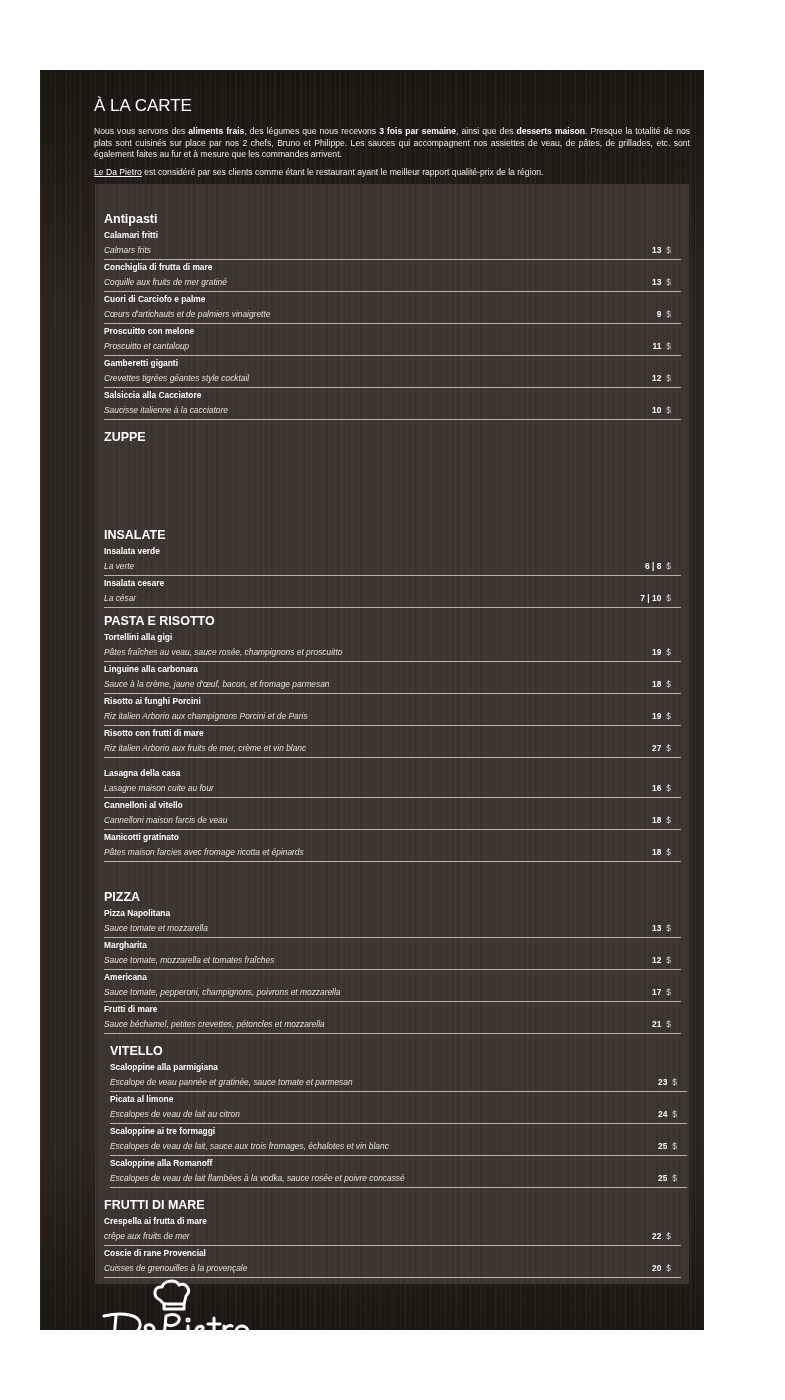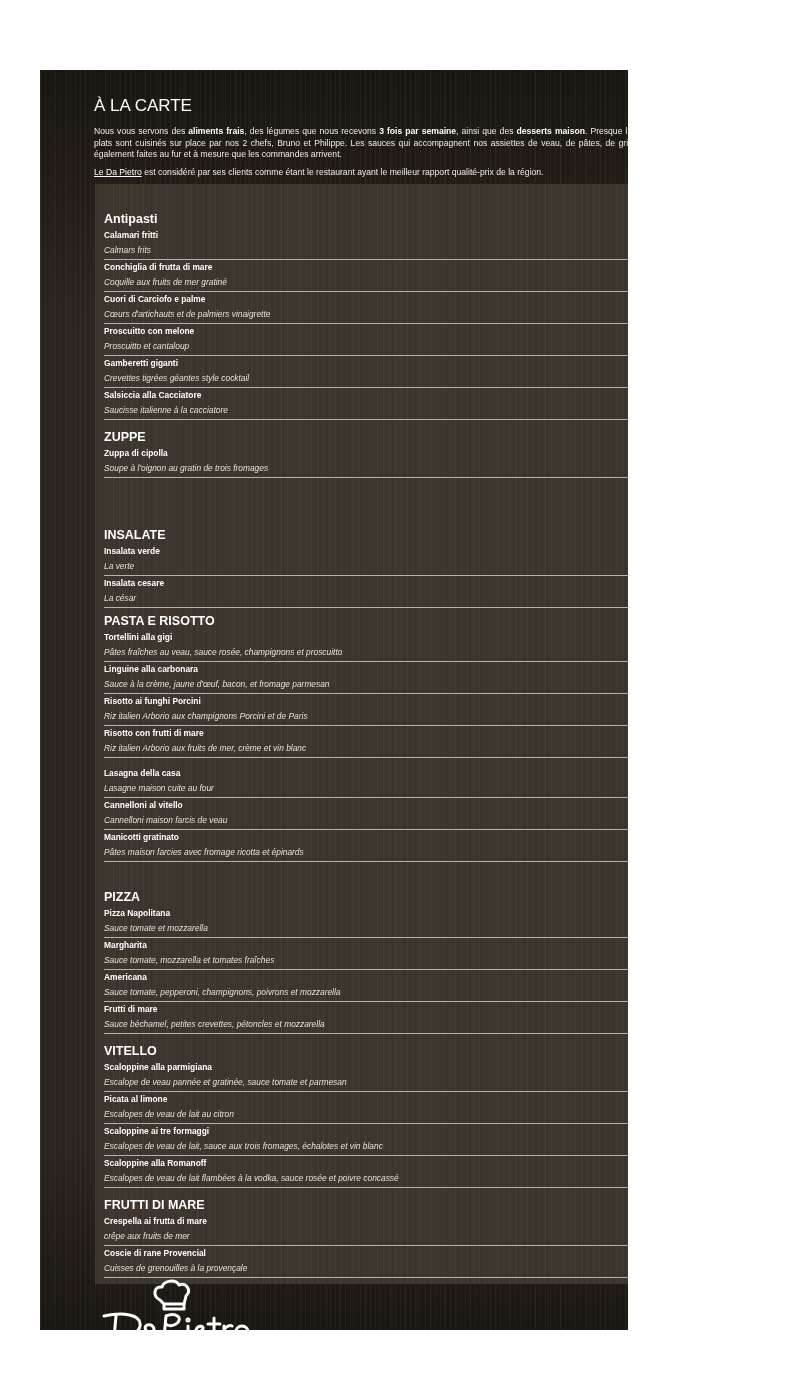--- a/index.html
+++ b/index.html
@@ -1,18 +1,18 @@
 <!DOCTYPE html>
 <html><head>
 <meta charset="utf-8">
 <style>
   html, body { margin:0; padding:0; background:#ffffff; }
   body { width:785px; height:1400px; position:relative; overflow:hidden; font-family:"Liberation Sans", sans-serif; }
   .page {
-    position:absolute; left:40px; top:70px; width:588px; height:1260px;
+    position:absolute; left:40px; top:70px; width:664px; height:1260px;
     background-color:#1e1a14;
     background-image:
       repeating-linear-gradient(90deg, rgba(255,255,255,0.035) 0px, rgba(255,255,255,0.035) 1px, transparent 1px, transparent 5px),
       repeating-linear-gradient(90deg, rgba(255,255,255,0.02) 0px, rgba(255,255,255,0.02) 2px, transparent 2px, transparent 13px),
       linear-gradient(180deg, #19150f 0%, #2a251e 20%, #2a251e 85%, #1a1610 100%);
     overflow:hidden;
   }
   .intro { position:absolute; left:54px; top:26px; width:596px; color:#fff; }
   .intro h1 { font-size:17px; font-weight:normal; margin:0 0 10px 0; letter-spacing:0; }
   .intro p { font-size:8.6px; line-height:11.5px; margin:0 0 6px 0; text-align:justify; color:#f0ece6; }
@@ -75,25 +75,20 @@
           <span class="price"><span>12</span><span class="cur">$</span></span>
         </div>
         <div class="item">
           <span class="name">Salsiccia alla Cacciatore</span>
           <span class="desc">Saucisse italienne à la cacciatore</span>
           <span class="price"><span>10</span><span class="cur">$</span></span>
         </div>
       </div>
       <div class="section" style="top: 244px;">
         <h2>ZUPPE</h2>
-        <div class="item">
-          <span class="name">Zuppa di cipolla</span>
-          <span class="desc">Soupe à l'oignon au gratin de trois fromages</span>
-          <span class="price"><span>8</span><span class="cur">$</span></span>
-        </div>
       </div>
       <div class="section" style="top: 342px;">
         <h2>INSALATE</h2>
         <div class="item">
           <span class="name">Insalata verde</span>
           <span class="desc">La verte</span>
           <span class="price"><span>6 | 8</span><span class="cur">$</span></span>
         </div>
         <div class="item">
           <span class="name">Insalata cesare</span>
@@ -157,21 +152,21 @@
           <span class="name">Americana</span>
           <span class="desc">Sauce tomate, pepperoni, champignons, poivrons et mozzarella</span>
           <span class="price"><span>17</span><span class="cur">$</span></span>
         </div>
         <div class="item">
           <span class="name">Frutti di mare</span>
           <span class="desc">Sauce béchamel, petites crevettes, pétoncles et mozzarella</span>
           <span class="price"><span>21</span><span class="cur">$</span></span>
         </div>
       </div>
-      <div class="section" style="top: 858px;">
+      <div class="section" style="top: 858px; margin-left: 6px;">
         <h2>VITELLO</h2>
         <div class="item">
           <span class="name">Scaloppine alla parmigiana</span>
           <span class="desc">Escalope de veau pannée et gratinée, sauce tomate et parmesan</span>
           <span class="price"><span>23</span><span class="cur">$</span></span>
         </div>
         <div class="item">
           <span class="name">Picata al limone</span>
           <span class="desc">Escalopes de veau de lait au citron</span>
           <span class="price"><span>24</span><span class="cur">$</span></span>

